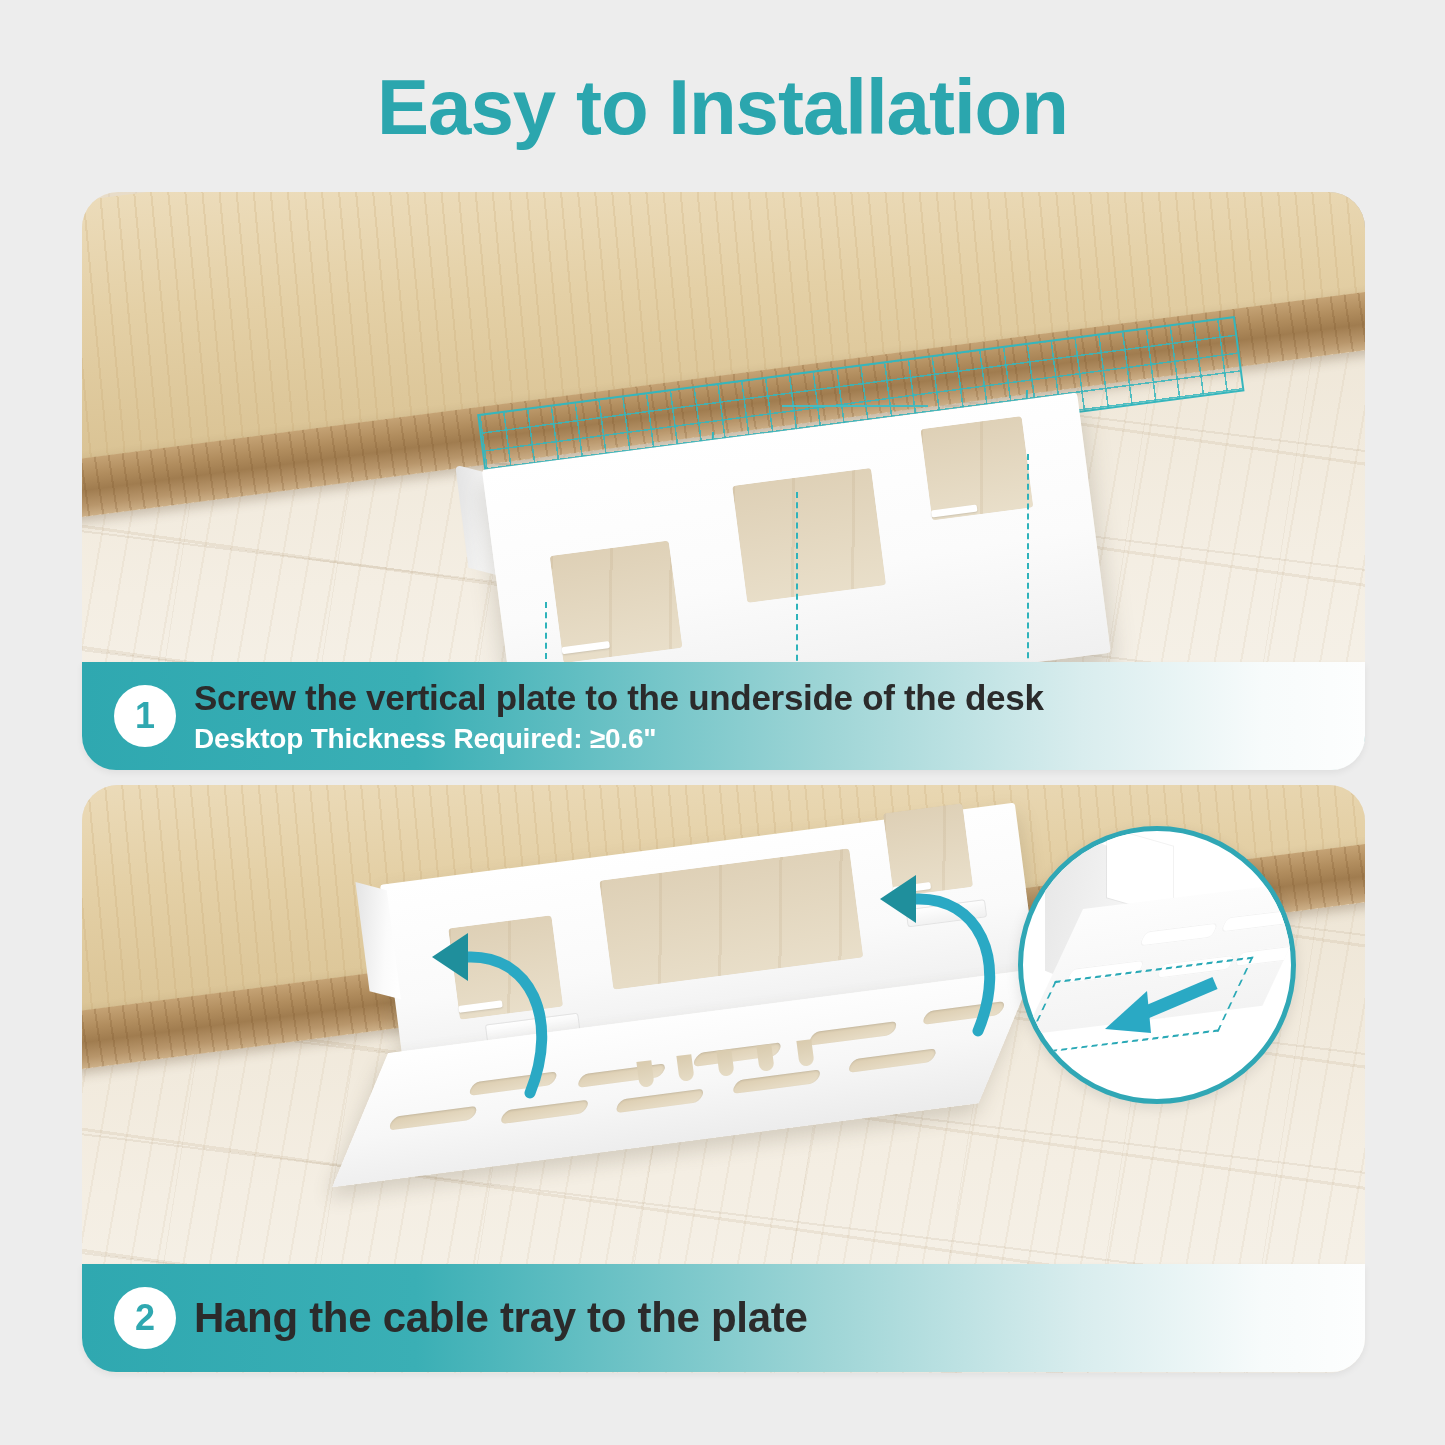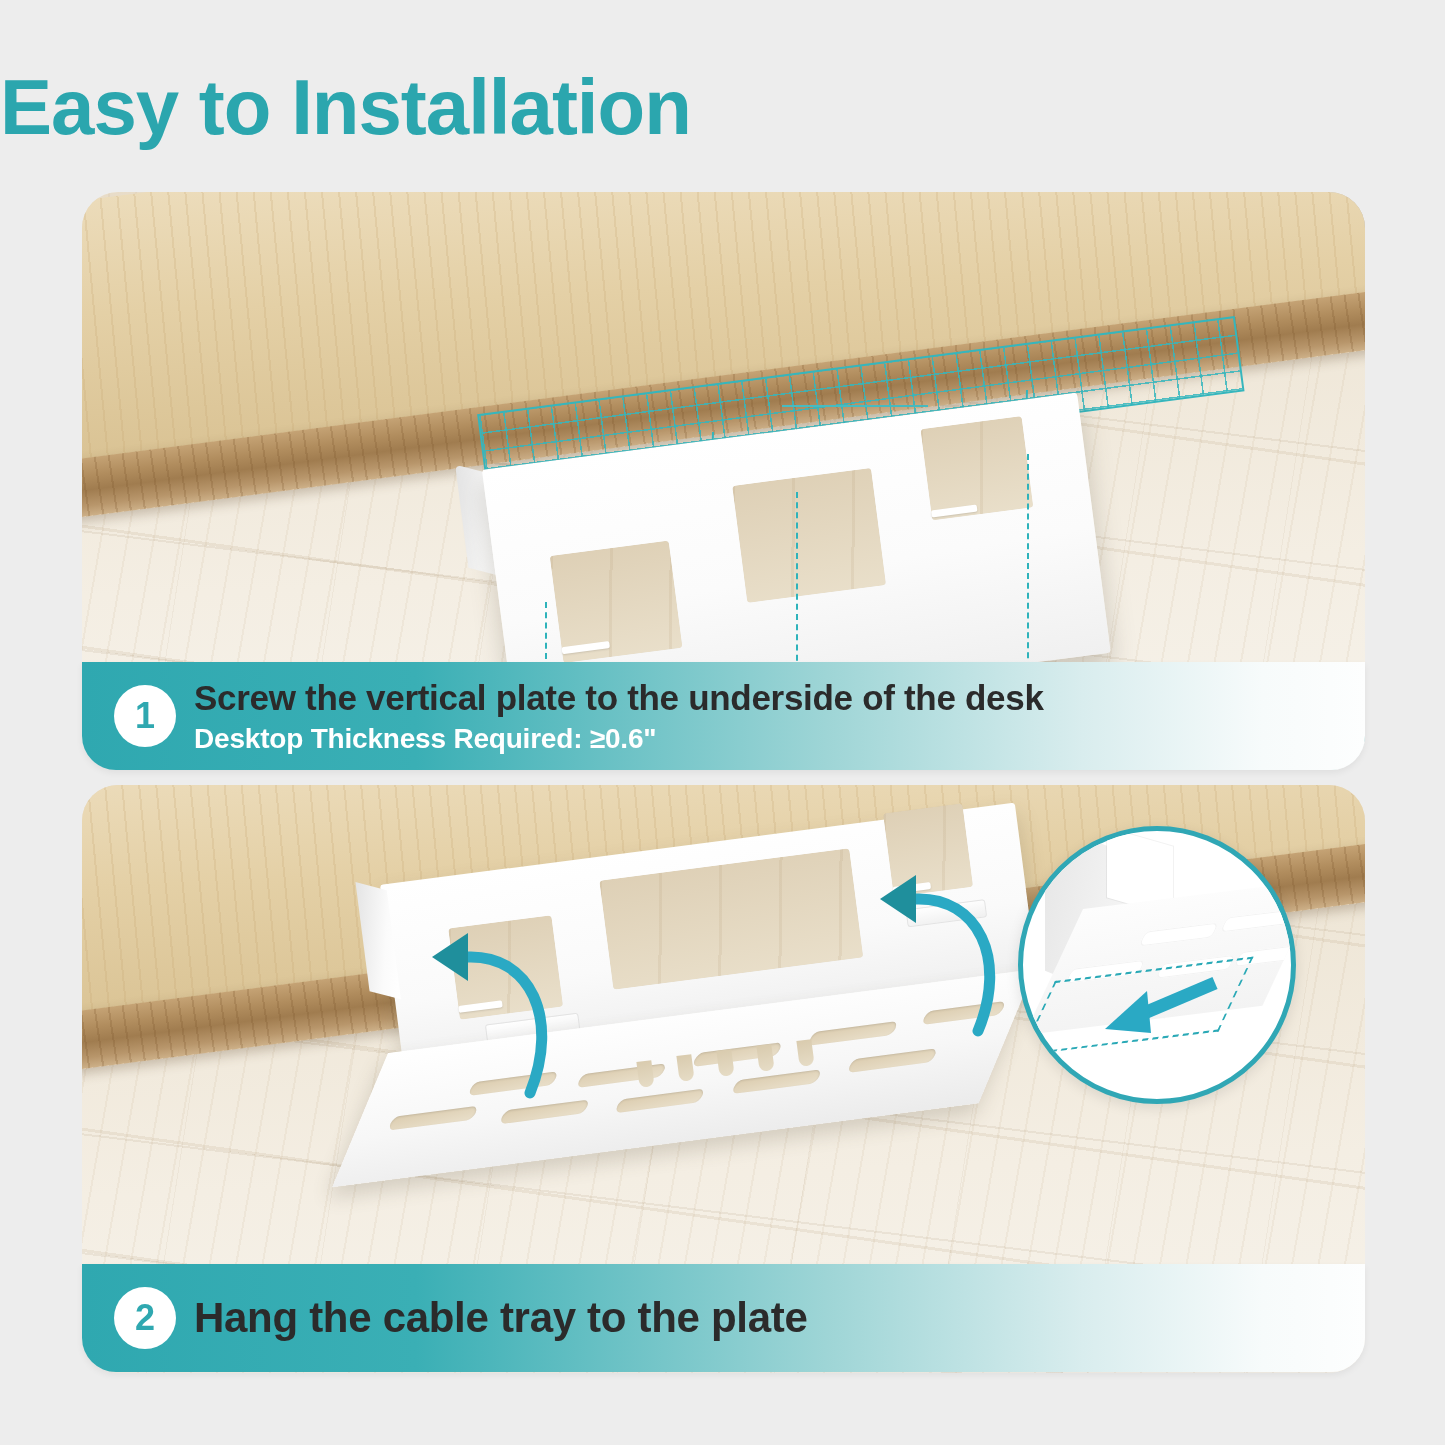--- a/index.html
+++ b/index.html
@@ -14,20 +14,21 @@
     overflow: hidden;
     position: relative;
   }
 
   
   .page-title {
     position: absolute;
     top: 62px;
     left: 0;
     width: 1445px;
+    text-align: center;
     font-size: 78px;
     font-weight: bold;
     letter-spacing: -1px;
     color: #2ba6ae;
     font-family: "Liberation Sans", sans-serif;
   }
 
   
   .panel {
     position: absolute;

